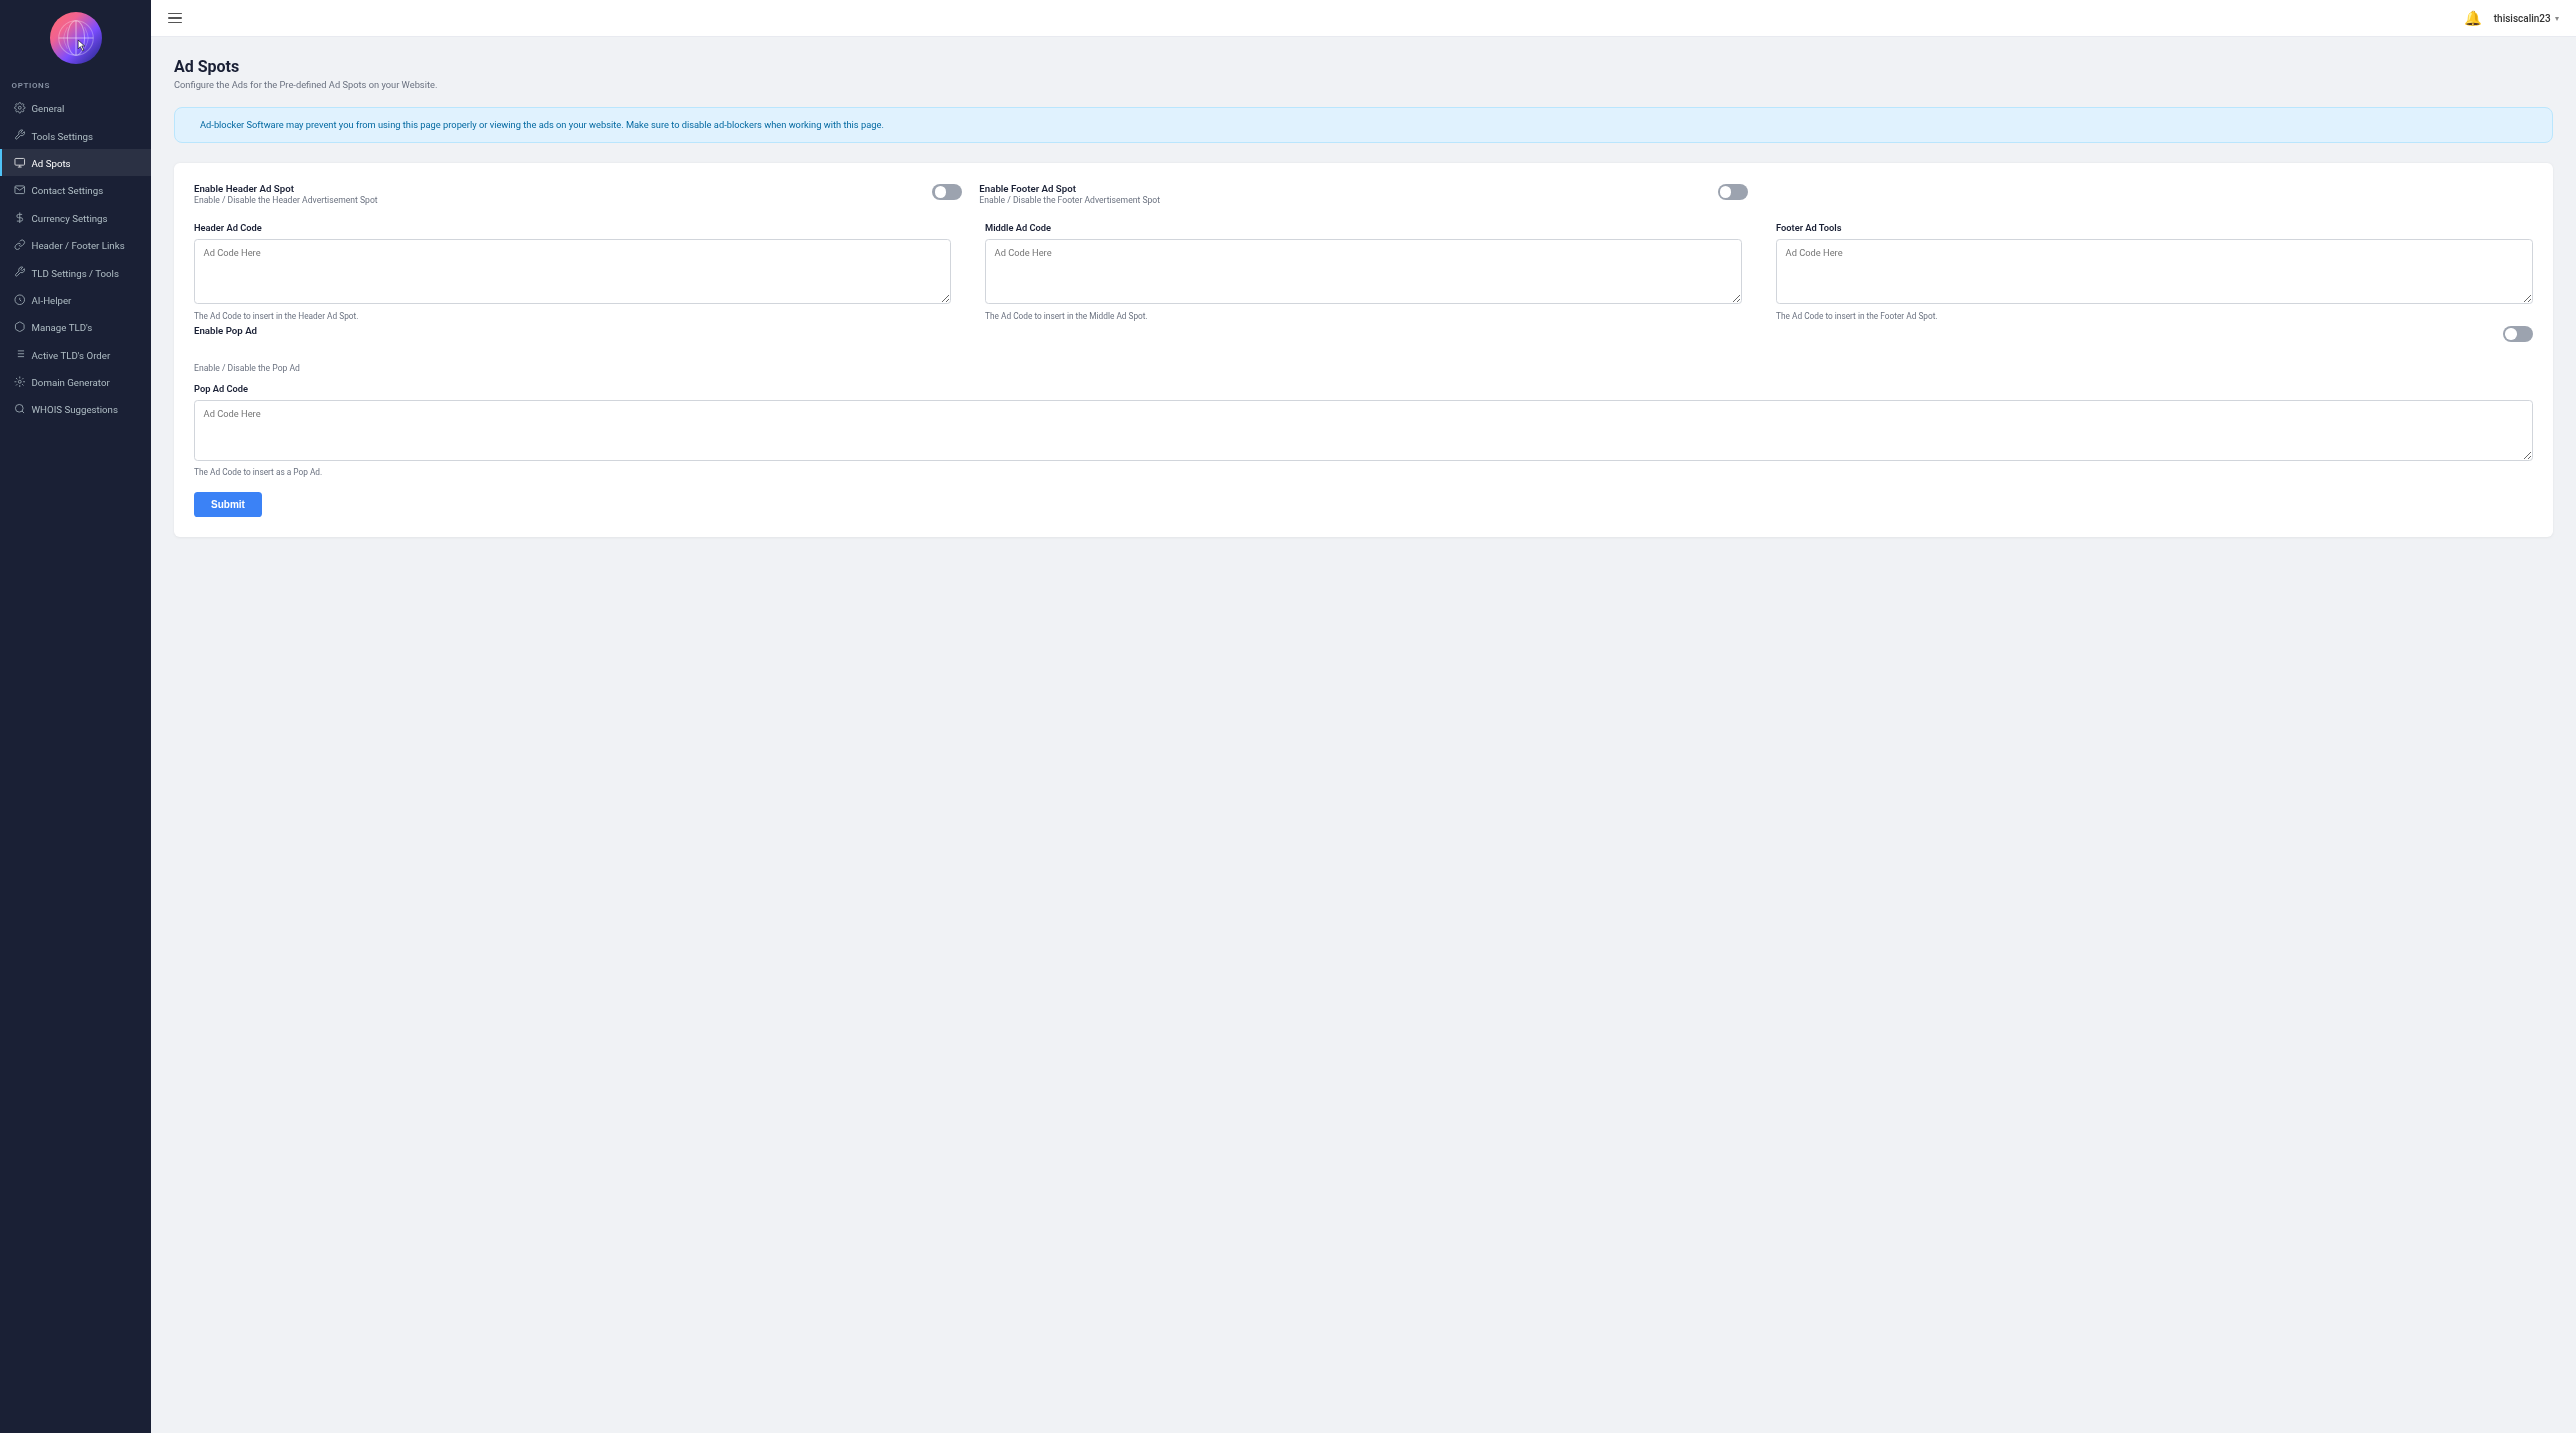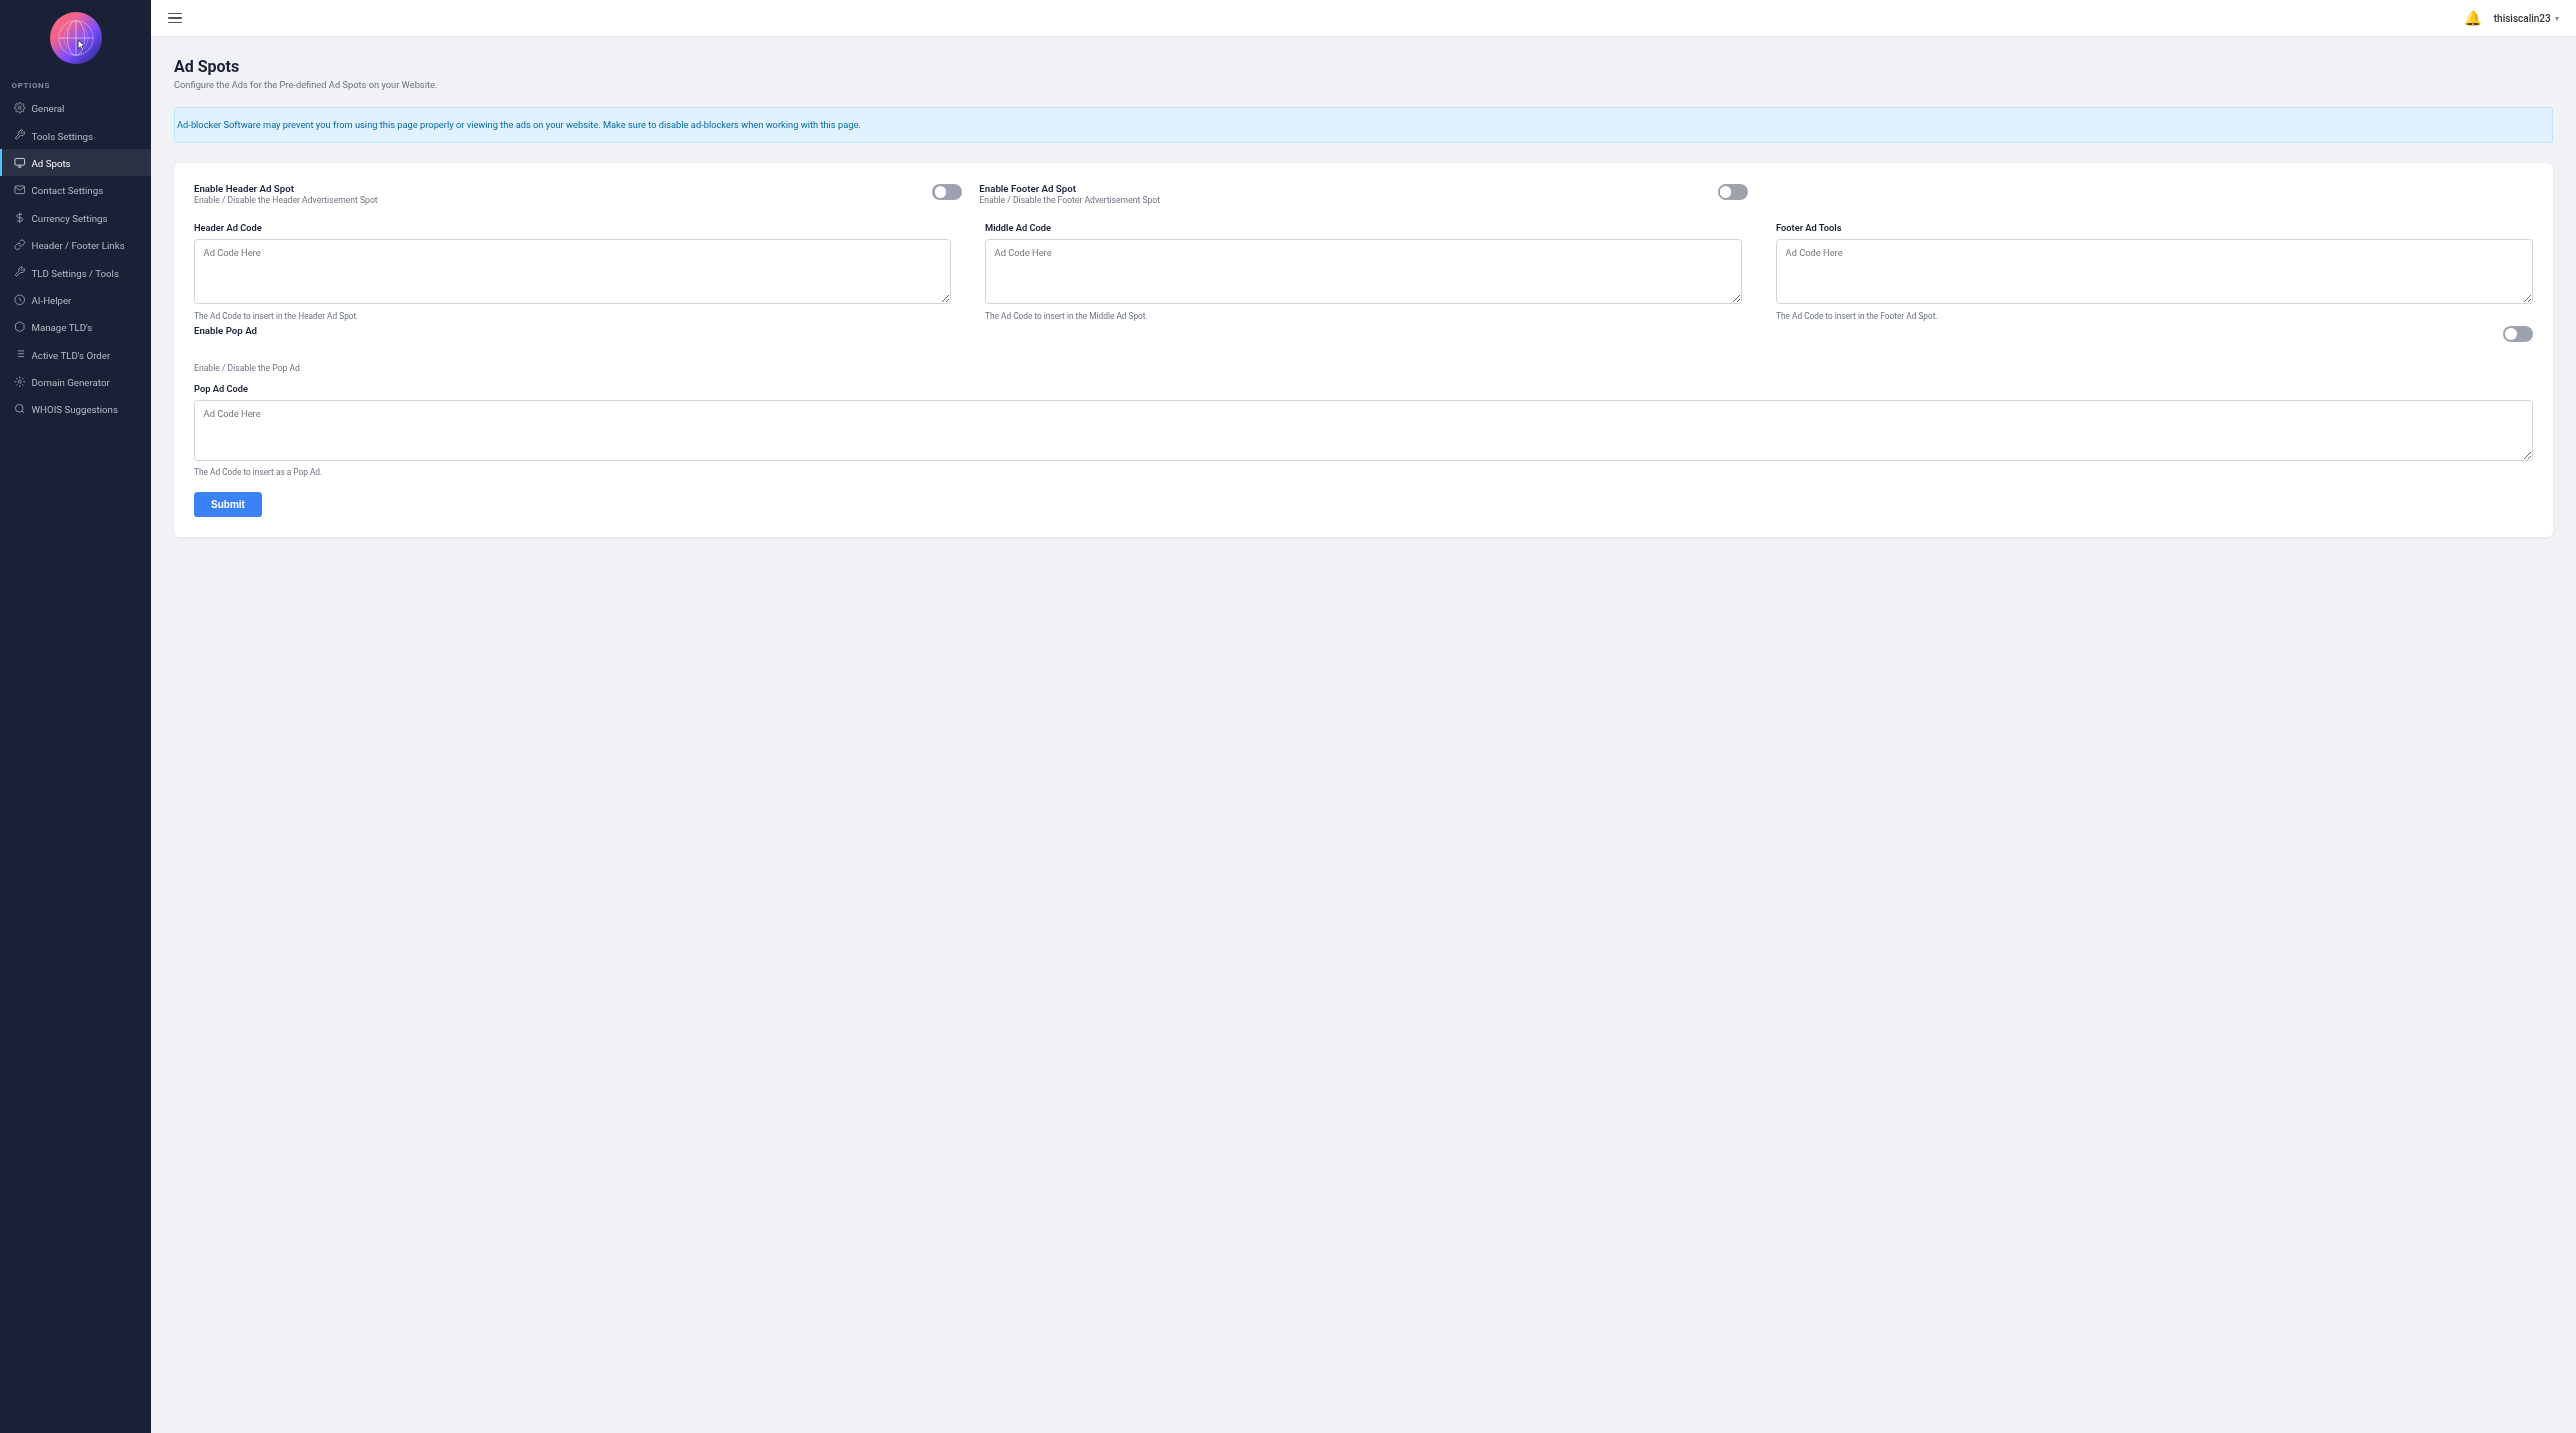--- a/index.html
+++ b/index.html
@@ -106,22 +106,22 @@
     .page-subtitle {
       font-size: 9.3px;
       color: #6b7280;
       margin-bottom: 17px;
     }
 
     
     .alert-info {
       background: #e0f2fe;
       border: 0.7px solid #bae6fd;
-      border-radius: 3px;
-      padding: 10px 2px;
+      border-radius: 8px;
+      padding: 10px 25px;
       font-size: 9.3px;
       color: #0369a1;
       margin-bottom: 20px;
       line-height: 1.5;
     }
 
     
     .form-card {
       background: #fff;
       border-radius: 5.8px;

